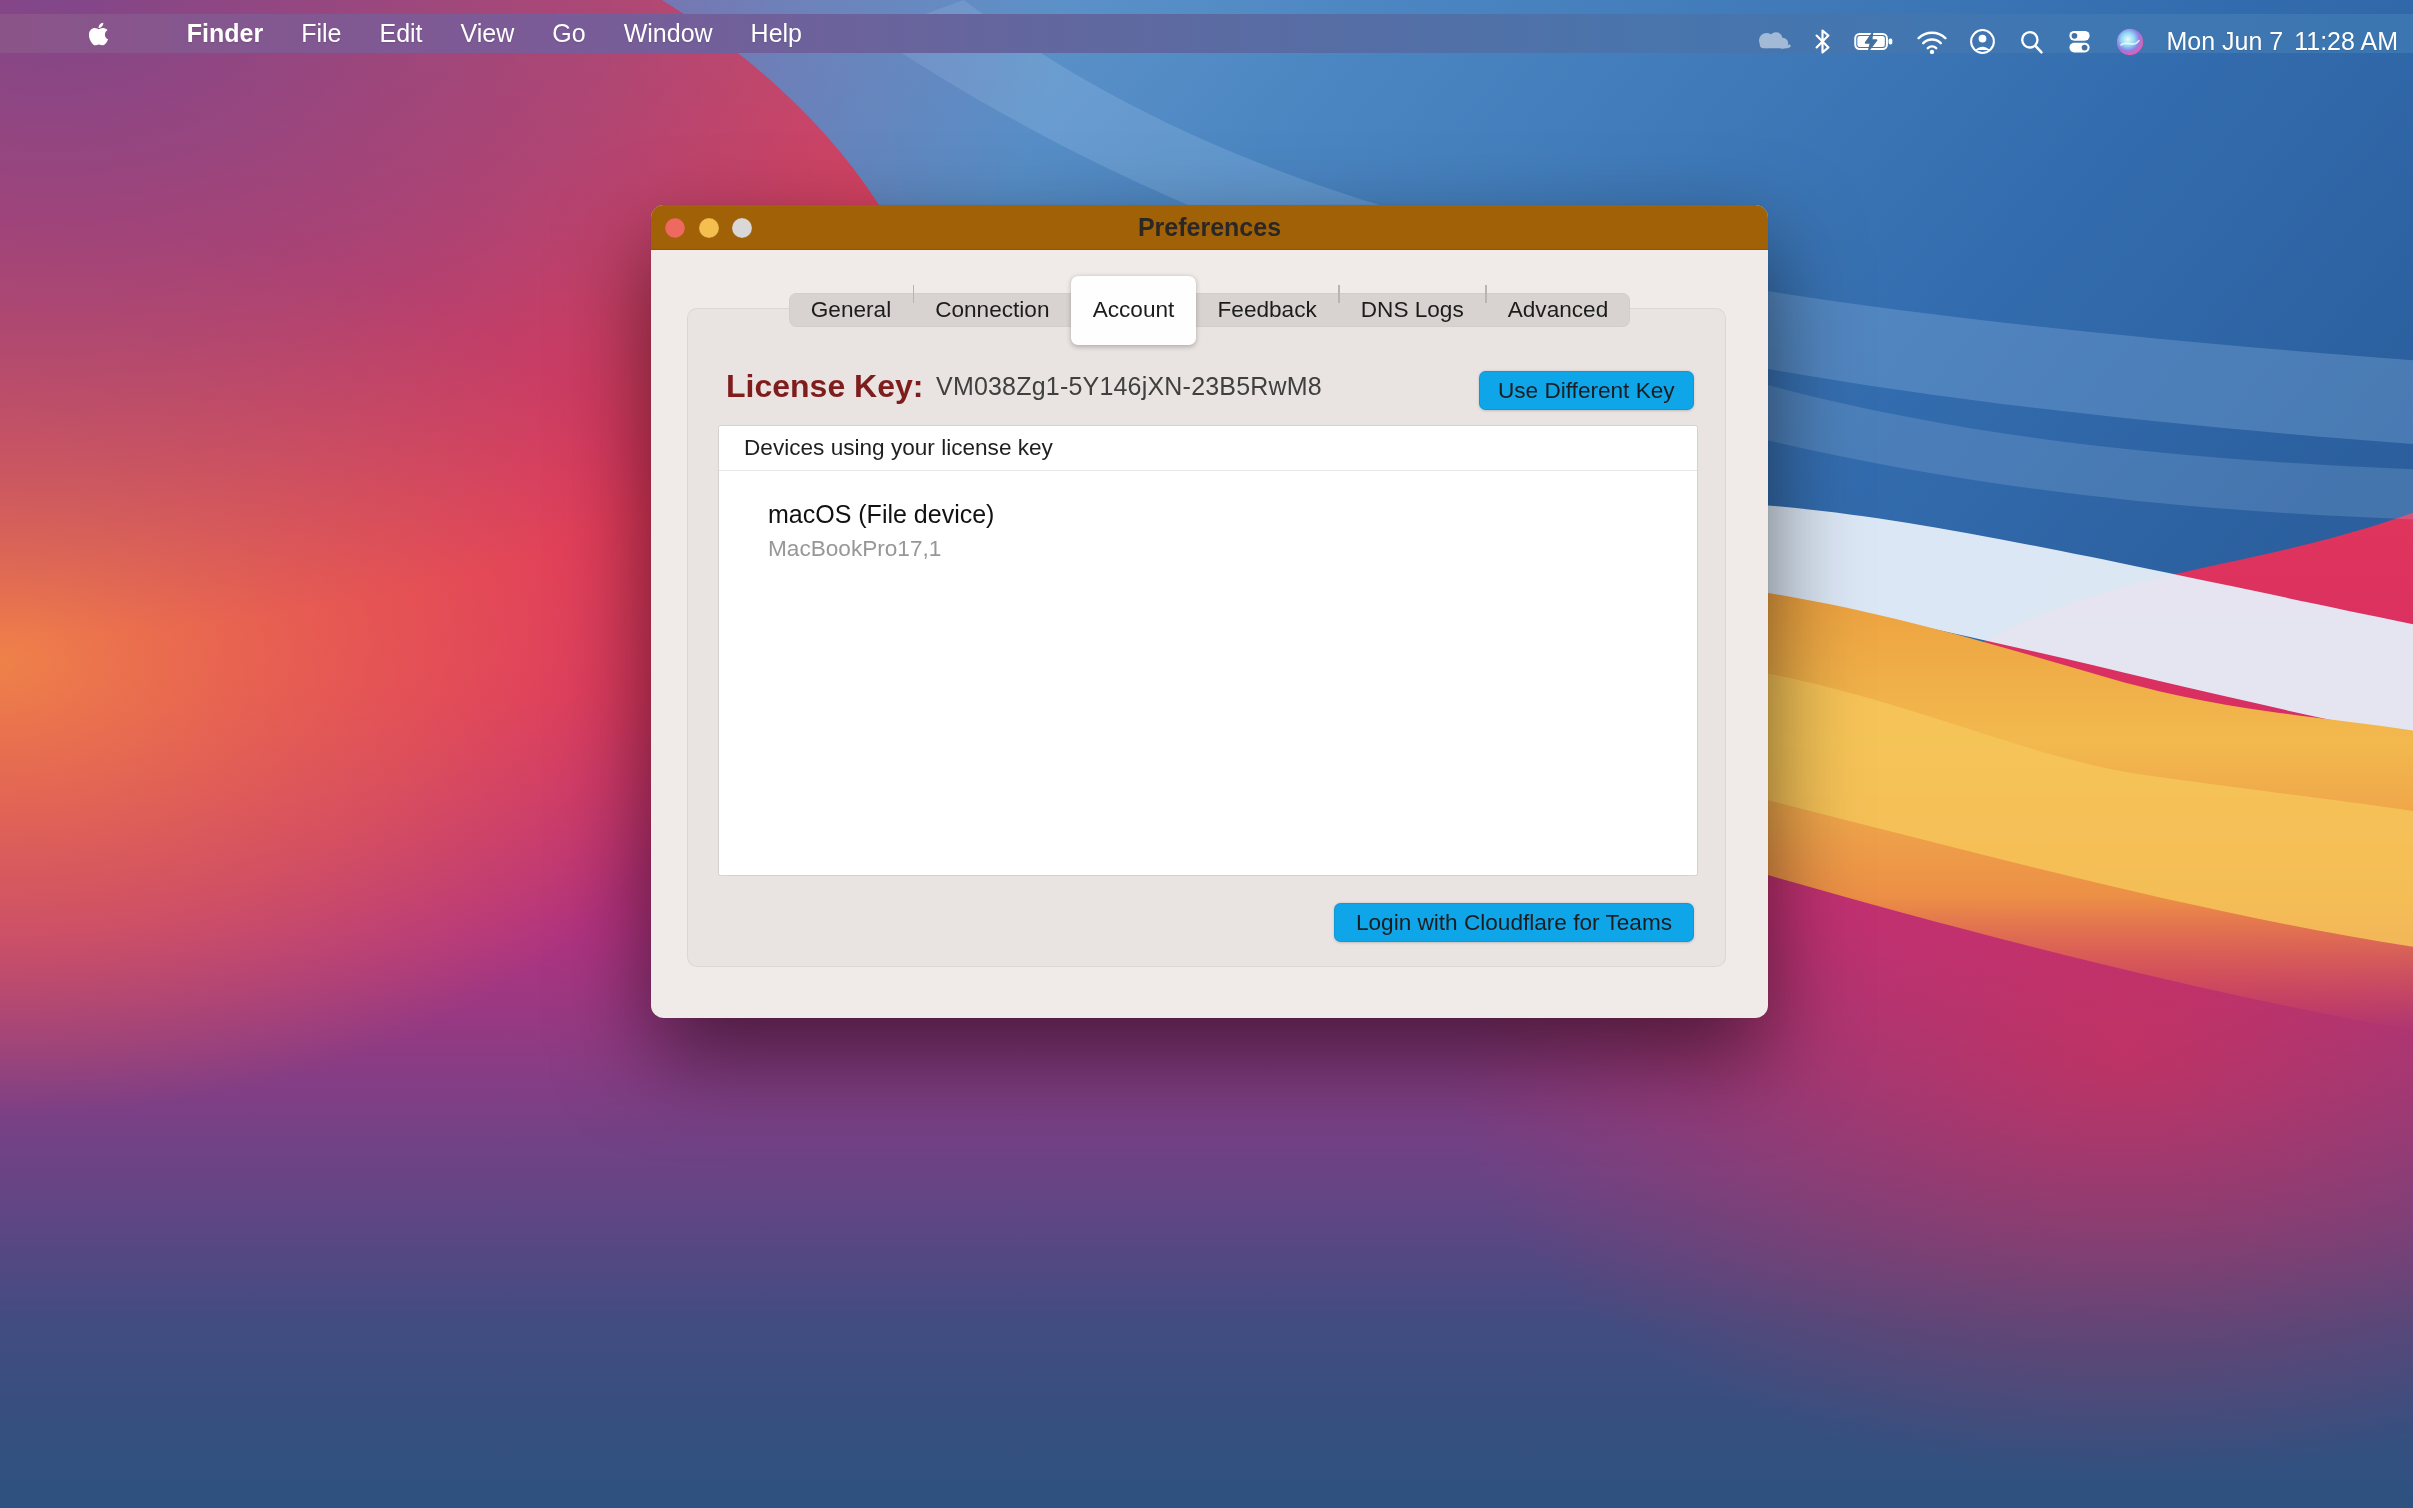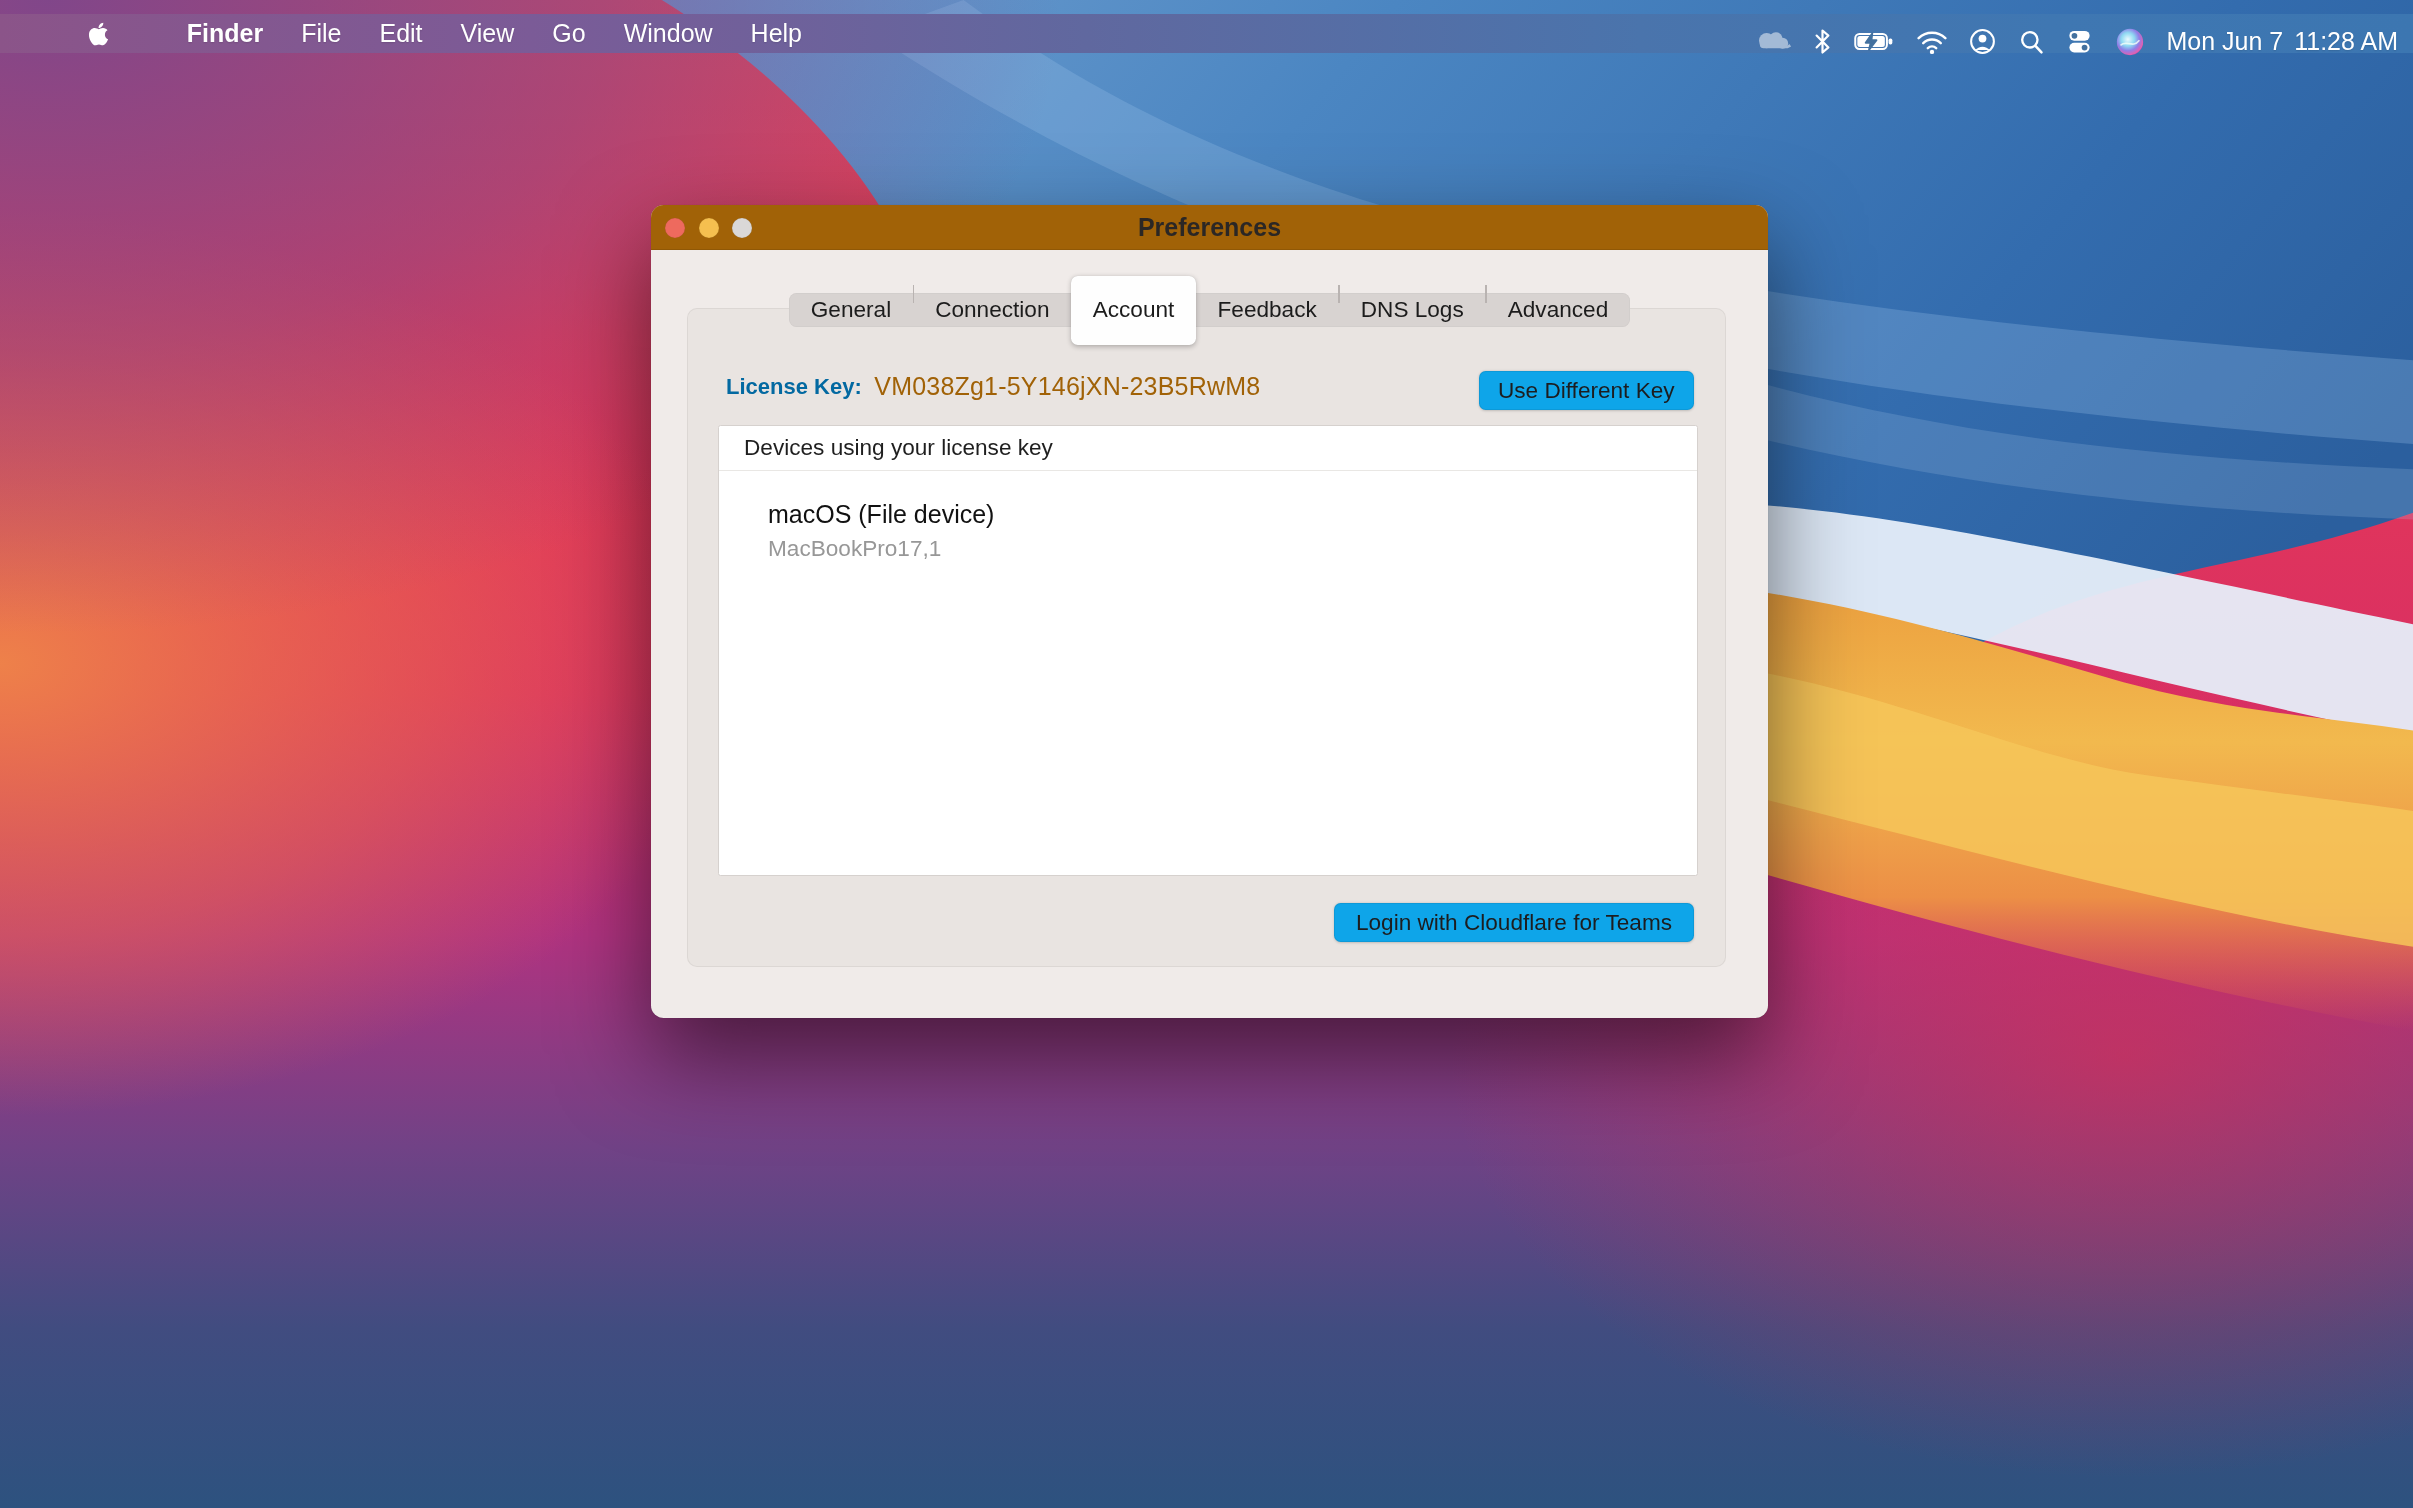--- a/index.html
+++ b/index.html
@@ -36,22 +36,22 @@
   .tab{position:relative;padding:16px 22px;height:34px;display:flex;align-items:center;
     font-size:22.6px;color:#1c1c1c;white-space:nowrap;}
   .tab .sep{position:absolute;right:-0.8px;top:7.5px;width:1.3px;height:18.4px;background:#b9b3b1;}
   .tab.selected{background:#fefefe;border-radius:6.7px;height:37px;margin:-1.7px -0.8px;
     box-shadow:0 1.7px 5px rgba(0,0,0,.24),0 0 0.8px rgba(0,0,0,.15);z-index:1;}
 
   .panel{position:absolute;left:36px;top:103px;width:1039px;height:659px;background:#e9e4e1;
     border-radius:10px;border:0.8px solid rgba(0,0,0,.055);box-sizing:border-box;}
 
   .license-row{position:absolute;left:38px;top:59px;height:37px;display:flex;align-items:center;gap:12.6px;}
-  .license-label{font-size:22px;font-weight:bold;color:#0369a1;}
-  .license-value{font-size:25px;color:#a16207;letter-spacing:0.2px;}
+  .license-label{font-size:32px;font-weight:bold;color:#7f1d1d;}
+  .license-value{font-size:25px;color:#404040;letter-spacing:0.2px;}
 
   .btn{background:#0ea5e9;border:0.8px solid rgba(0,0,0,.07);border-radius:6.7px;
     box-shadow:0 0.8px 2.5px rgba(0,0,0,.18);font-size:22.6px;color:#1d1d1f;
     display:flex;align-items:center;justify-content:center;white-space:nowrap;cursor:default;
     font-family:"Liberation Sans",sans-serif;}
   .btn-diffkey{position:absolute;right:31px;top:62px;height:37px;padding:0 18.4px;}
   .btn-login{position:absolute;right:31px;top:594px;height:37px;padding:0 21px;}
 
   .devices-box{position:absolute;left:30px;top:116px;width:980px;height:451px;background:#fff;
     border:0.8px solid #d6d1ce;border-radius:2.5px;box-sizing:border-box;overflow:hidden;}

